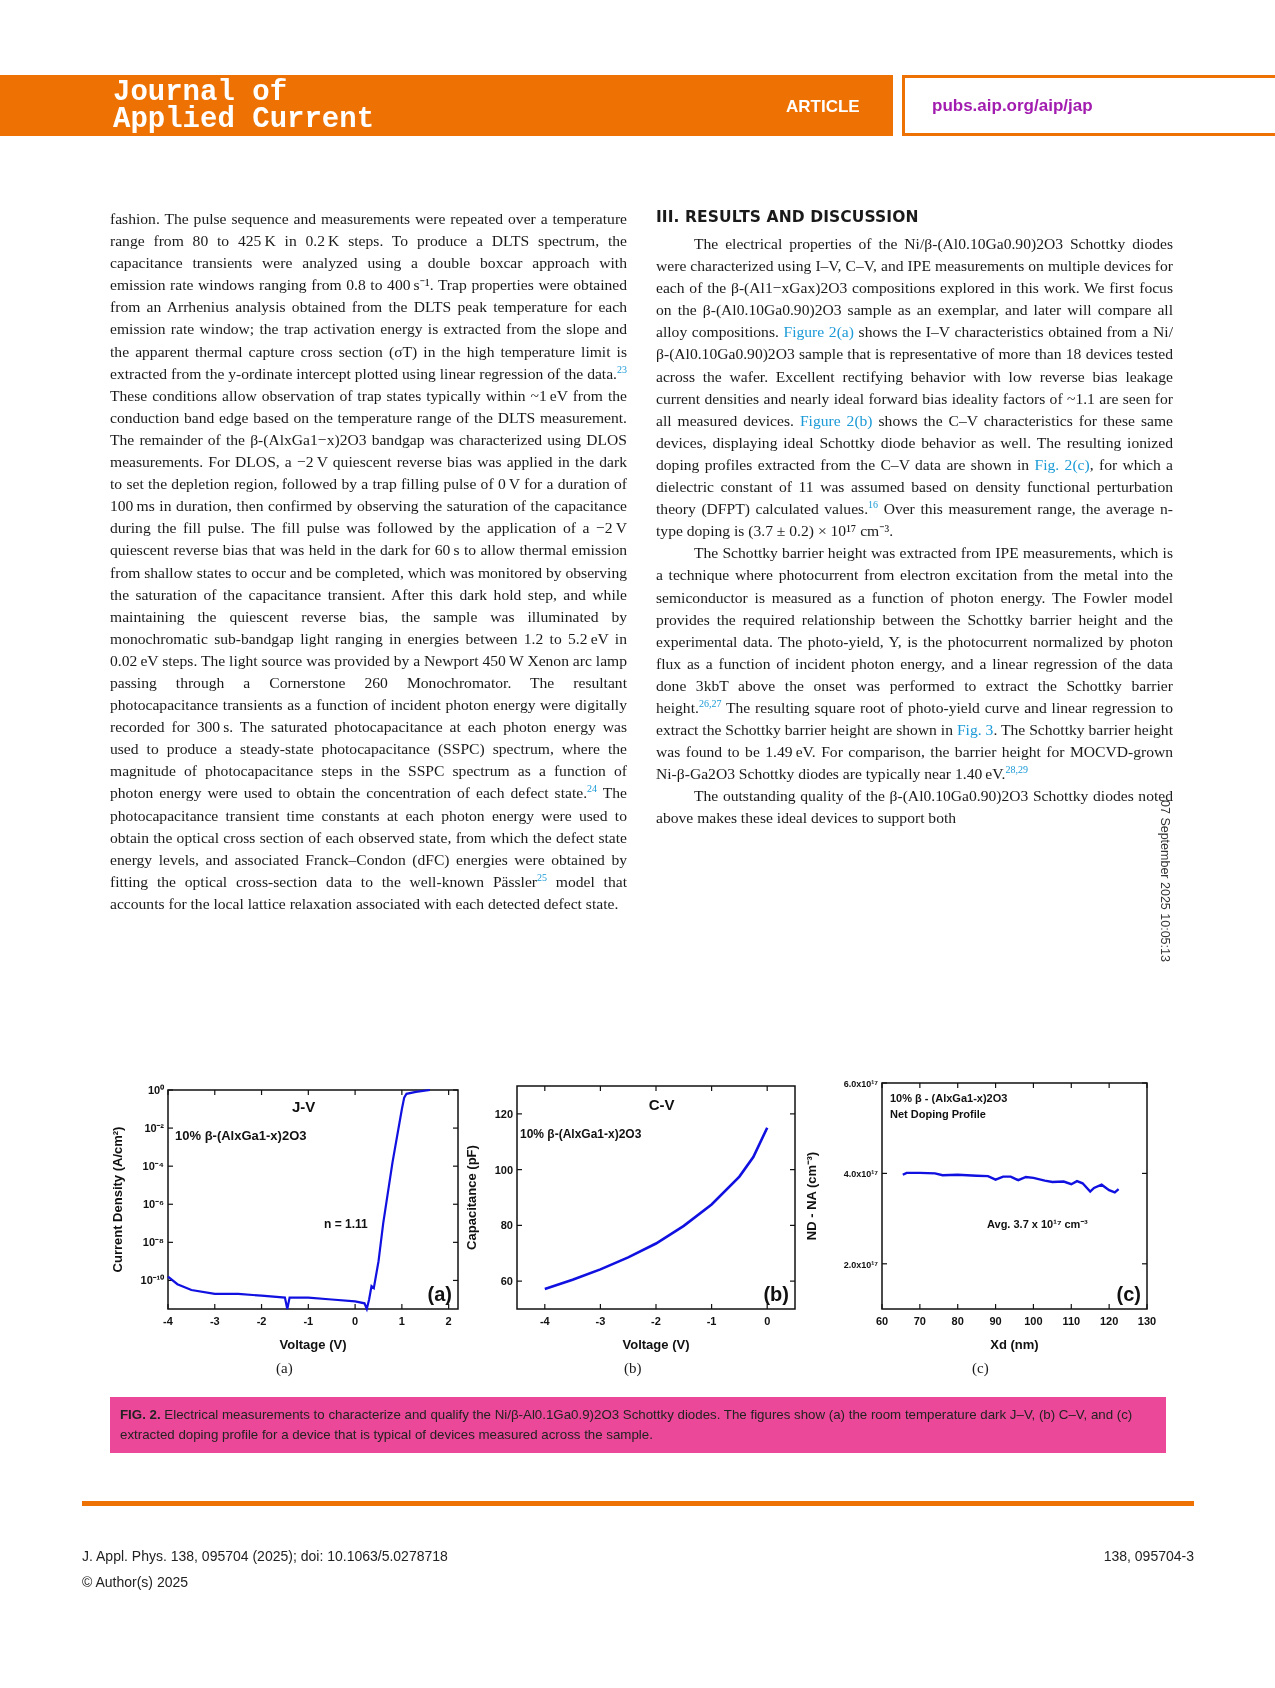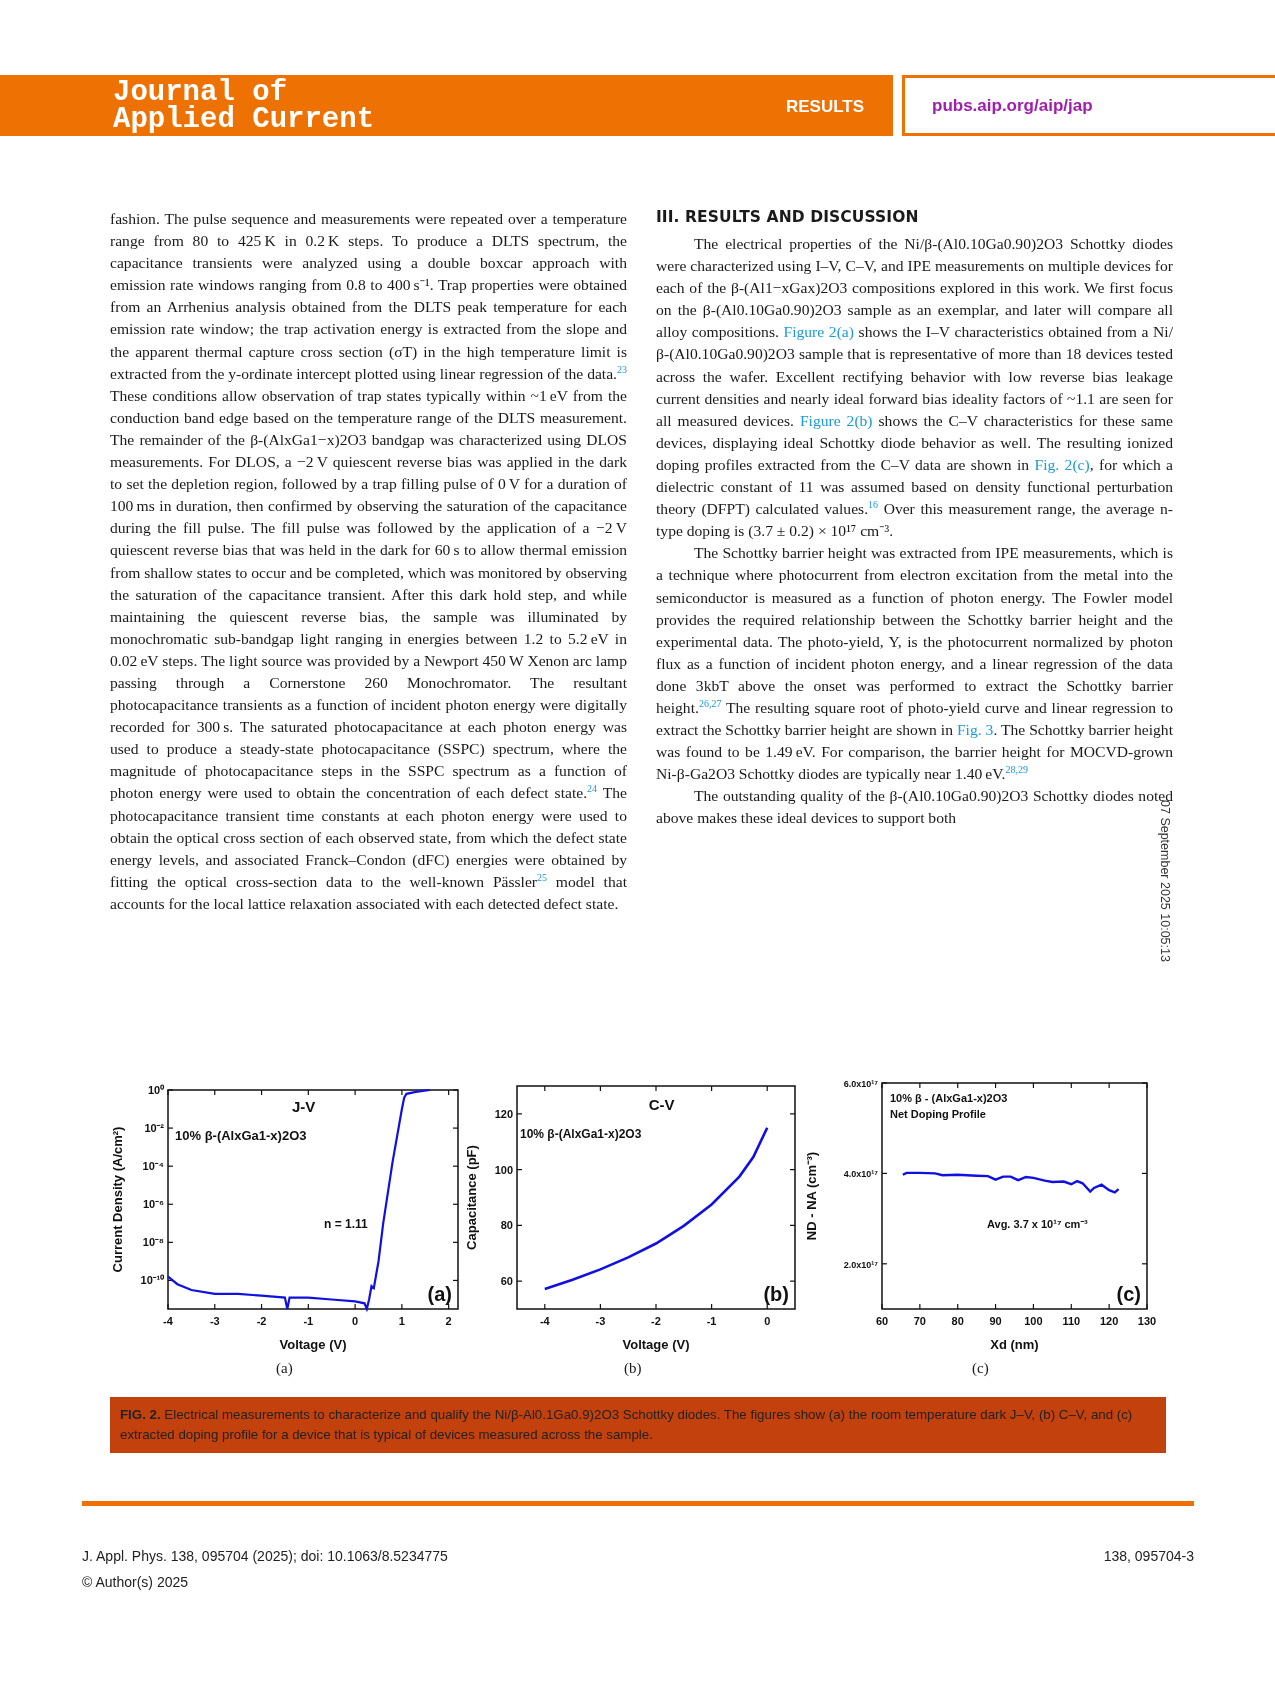--- a/index.html
+++ b/index.html
@@ -26,37 +26,37 @@
   sup.ref { color: #1a9ad6; font-size: 10px; }
   sub, sup { font-size: 10px; line-height: 0; }
 
   .datestamp { position: absolute; left: 1172px; top: 800px; transform: rotate(90deg); transform-origin: left top; font-family: "Liberation Sans", sans-serif; font-size: 12.5px; color: #333; white-space: nowrap; }
 
   
   .fig { position: absolute; }
   .fig svg text { font-family: "Liberation Sans", sans-serif; }
   .sublabel { position: absolute; font-size: 15px; font-family: "Liberation Serif", serif; }
 
-  .caption-box { position: absolute; left: 110px; top: 1397px; width: 1056px; height: 56px; background: #c2410c; padding: 8px 10px; font-family: "Liberation Sans", sans-serif; font-size: 13.3px; line-height: 20px; color: #222; }
+  .caption-box { position: absolute; left: 110px; top: 1397px; width: 1056px; height: 56px; background: #ec4899; padding: 8px 10px; font-family: "Liberation Sans", sans-serif; font-size: 13.3px; line-height: 20px; color: #222; }
   .caption-box b { font-weight: bold; }
 
   .footer-rule { position: absolute; left: 82px; top: 1501px; width: 1112px; height: 5px; background: #ee7203; }
   .footer-left { position: absolute; left: 82px; top: 1548px; font-family: "Liberation Sans", sans-serif; font-size: 14px; color: #222; }
   .footer-right { position: absolute; right: 81px; top: 1548px; font-family: "Liberation Sans", sans-serif; font-size: 14px; color: #222; }
   .footer-copy { position: absolute; left: 82px; top: 1574px; font-family: "Liberation Sans", sans-serif; font-size: 14px; color: #222; }
 </style>
 </head>
 <body>
 
 <div class="hdr-bar"></div>
 <div class="hdr-journal">
   <div>Journal of</div>
   <div>Applied Current</div>
 </div>
-<div class="hdr-article">RESULTS</div>
+<div class="hdr-article">ARTICLE</div>
 <div class="hdr-url-box"></div>
 <a class="hdr-url">pubs.aip.org/aip/jap</a>
 
 <div class="col col-left">
   <p><span>fashion. The pulse sequence and measurements were repeated over a temperature range from 80 to 425 K in 0.2 K steps. To produce a DLTS spectrum, the capacitance transients were analyzed using a double boxcar approach with emission rate windows ranging from 0.8 to 400 s⁻¹. Trap properties were obtained from an Arrhenius analysis obtained from the DLTS peak temperature for each emission rate window; the trap activation energy is extracted from the slope and the apparent thermal capture cross section (σT) in the high temperature limit is extracted from the y-ordinate intercept plotted using linear regression of the data.</span><sup class="ref">23</sup><span> These conditions allow observation of trap states typically within ~1 eV from the conduction band edge based on the temperature range of the DLTS measurement. The remainder of the β-(AlxGa1−x)2O3 bandgap was characterized using DLOS measurements. For DLOS, a −2 V quiescent reverse bias was applied in the dark to set the depletion region, followed by a trap filling pulse of 0 V for a duration of 100 ms in duration, then confirmed by observing the saturation of the capacitance during the fill pulse. The fill pulse was followed by the application of a −2 V quiescent reverse bias that was held in the dark for 60 s to allow thermal emission from shallow states to occur and be completed, which was monitored by observing the saturation of the capacitance transient. After this dark hold step, and while maintaining the quiescent reverse bias, the sample was illuminated by monochromatic sub-bandgap light ranging in energies between 1.2 to 5.2 eV in 0.02 eV steps. The light source was provided by a Newport 450 W Xenon arc lamp passing through a Cornerstone 260 Monochromator. The resultant photocapacitance transients as a function of incident photon energy were digitally recorded for 300 s. The saturated photocapacitance at each photon energy was used to produce a steady-state photocapacitance (SSPC) spectrum, where the magnitude of photocapacitance steps in the SSPC spectrum as a function of photon energy were used to obtain the concentration of each defect state.</span><sup class="ref">24</sup><span> The photocapacitance transient time constants at each photon energy were used to obtain the optical cross section of each observed state, from which the defect state energy levels, and associated Franck–Condon (dFC) energies were obtained by fitting the optical cross-section data to the well-known Pässler</span><sup class="ref">25</sup><span> model that accounts for the local lattice relaxation associated with each detected defect state.</span></p>
 </div>
 
 <div class="col col-right">
   <div class="sec-head">III. RESULTS AND DISCUSSION</div>
   <p class="ind"><span>The electrical properties of the Ni/β-(Al0.10Ga0.90)2O3 Schottky diodes were characterized using I–V, C–V, and IPE measurements on multiple devices for each of the β-(Al1−xGax)2O3 compositions explored in this work. We first focus on the β-(Al0.10Ga0.90)2O3 sample as an exemplar, and later will compare all alloy compositions. </span><a class="link">Figure 2(a)</a><span> shows the I–V characteristics obtained from a Ni/β-(Al0.10Ga0.90)2O3 sample that is representative of more than 18 devices tested across the wafer. Excellent rectifying behavior with low reverse bias leakage current densities and nearly ideal forward bias ideality factors of ~1.1 are seen for all measured devices. </span><a class="link">Figure 2(b)</a><span> shows the C–V characteristics for these same devices, displaying ideal Schottky diode behavior as well. The resulting ionized doping profiles extracted from the C–V data are shown in </span><a class="link">Fig. 2(c)</a><span>, for which a dielectric constant of 11 was assumed based on density functional perturbation theory (DFPT) calculated values.</span><sup class="ref">16</sup><span> Over this measurement range, the average n-type doping is (3.7 ± 0.2) × 10¹⁷ cm⁻³.</span></p>
@@ -200,15 +200,15 @@
       <text x="187" y="158" font-size="11" font-weight="bold" fill="#111">Avg. 3.7 x 10¹⁷ cm⁻³</text>
     </svg>
 </div>
 <div class="sublabel" style="left:276px; top:1360px;">(a)</div>
 <div class="sublabel" style="left:624px; top:1360px;">(b)</div>
 <div class="sublabel" style="left:972px; top:1360px;">(c)</div>
 
 <div class="caption-box"><b>FIG. 2.</b><span> Electrical measurements to characterize and qualify the Ni/β-Al0.1Ga0.9)2O3 Schottky diodes. The figures show (a) the room temperature dark J–V, (b) C–V, and (c) extracted doping profile for a device that is typical of devices measured across the sample.</span></div>
 
 <div class="footer-rule"></div>
-<div class="footer-left">J. Appl. Phys. 138, 095704 (2025); doi: 10.1063/8.5234775</div>
+<div class="footer-left">J. Appl. Phys. 138, 095704 (2025); doi: 10.1063/5.0278718</div>
 <div class="footer-right">138, 095704-3</div>
 <div class="footer-copy">© Author(s) 2025</div>
 
 </body></html>

